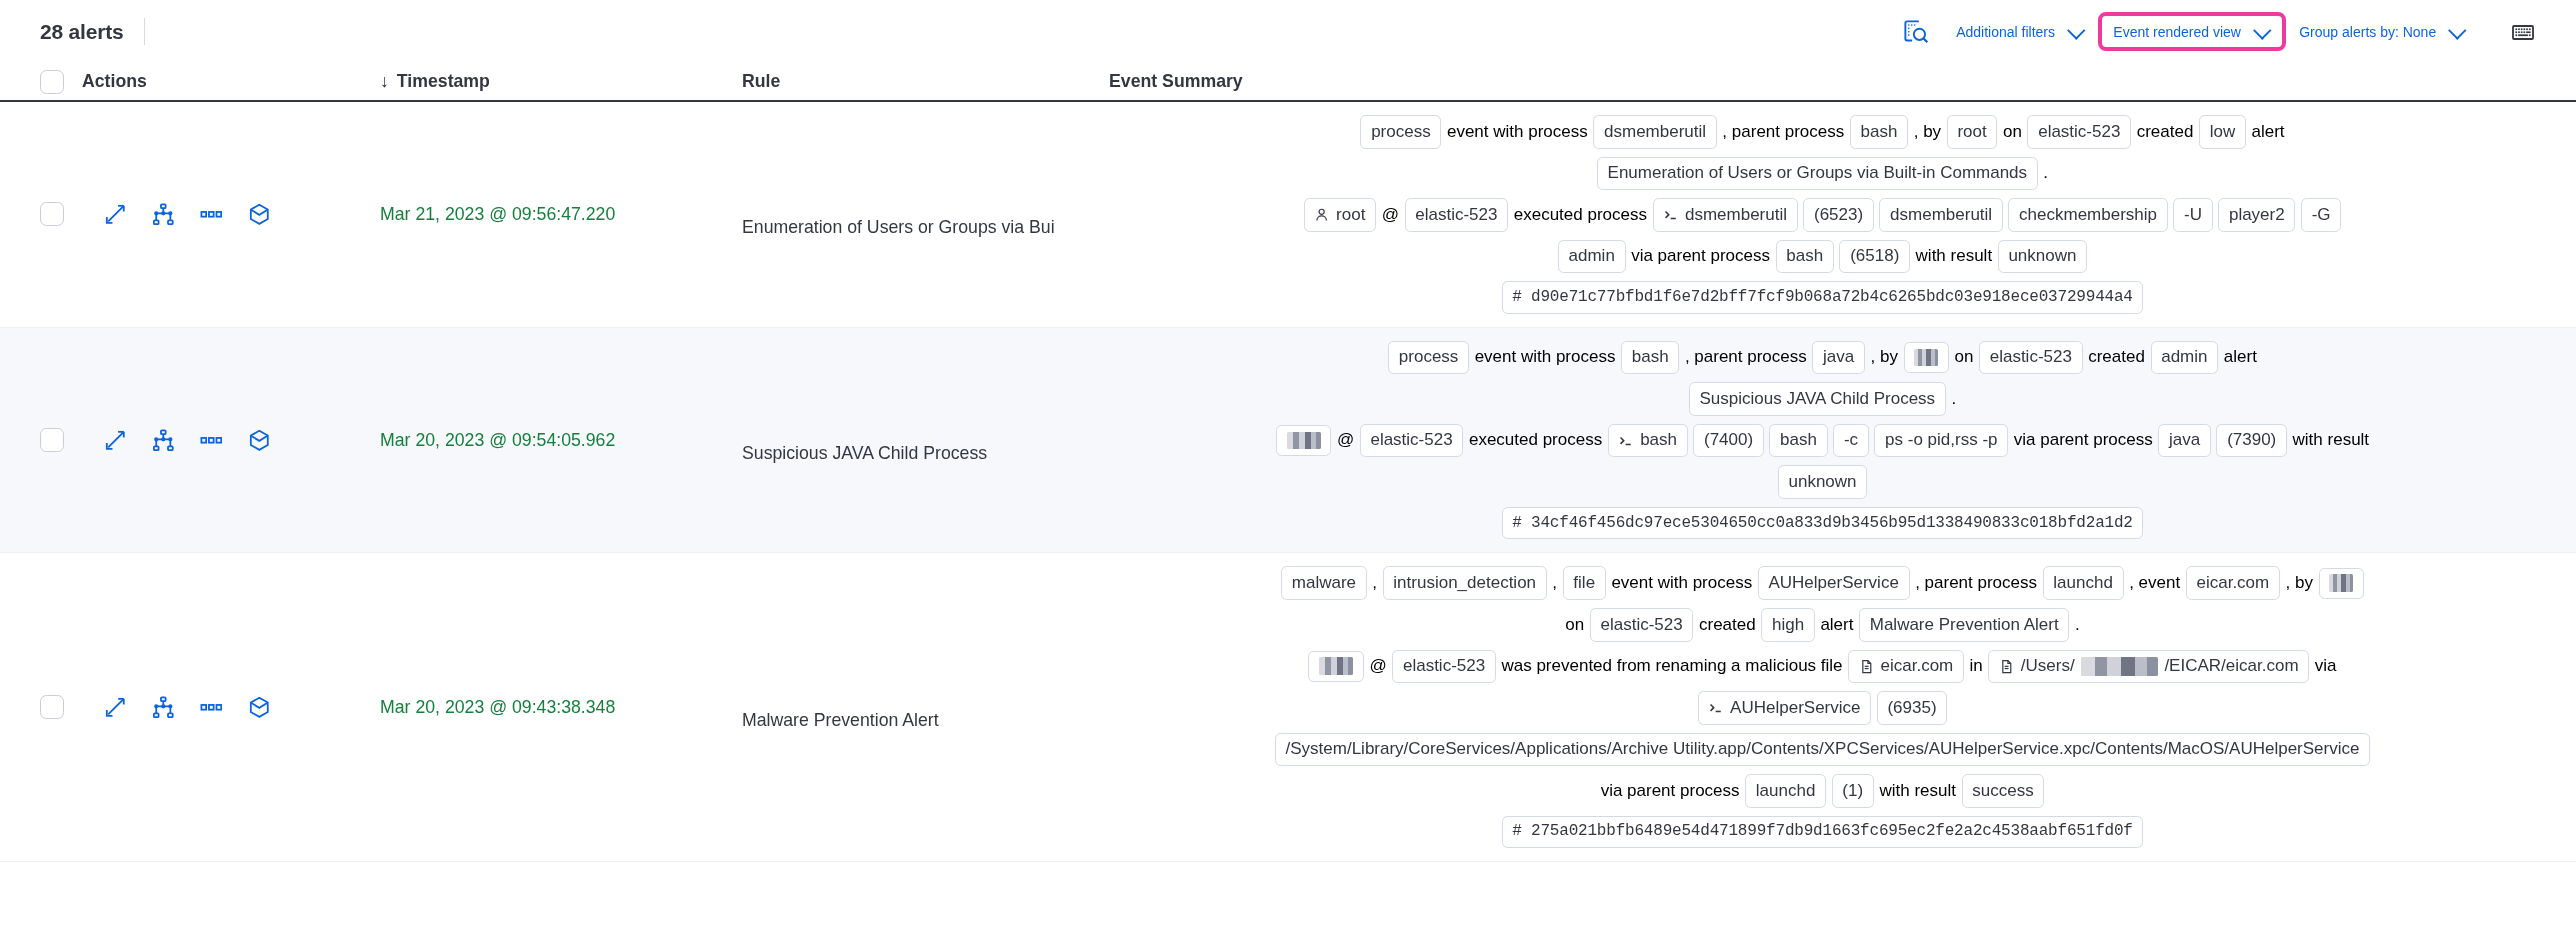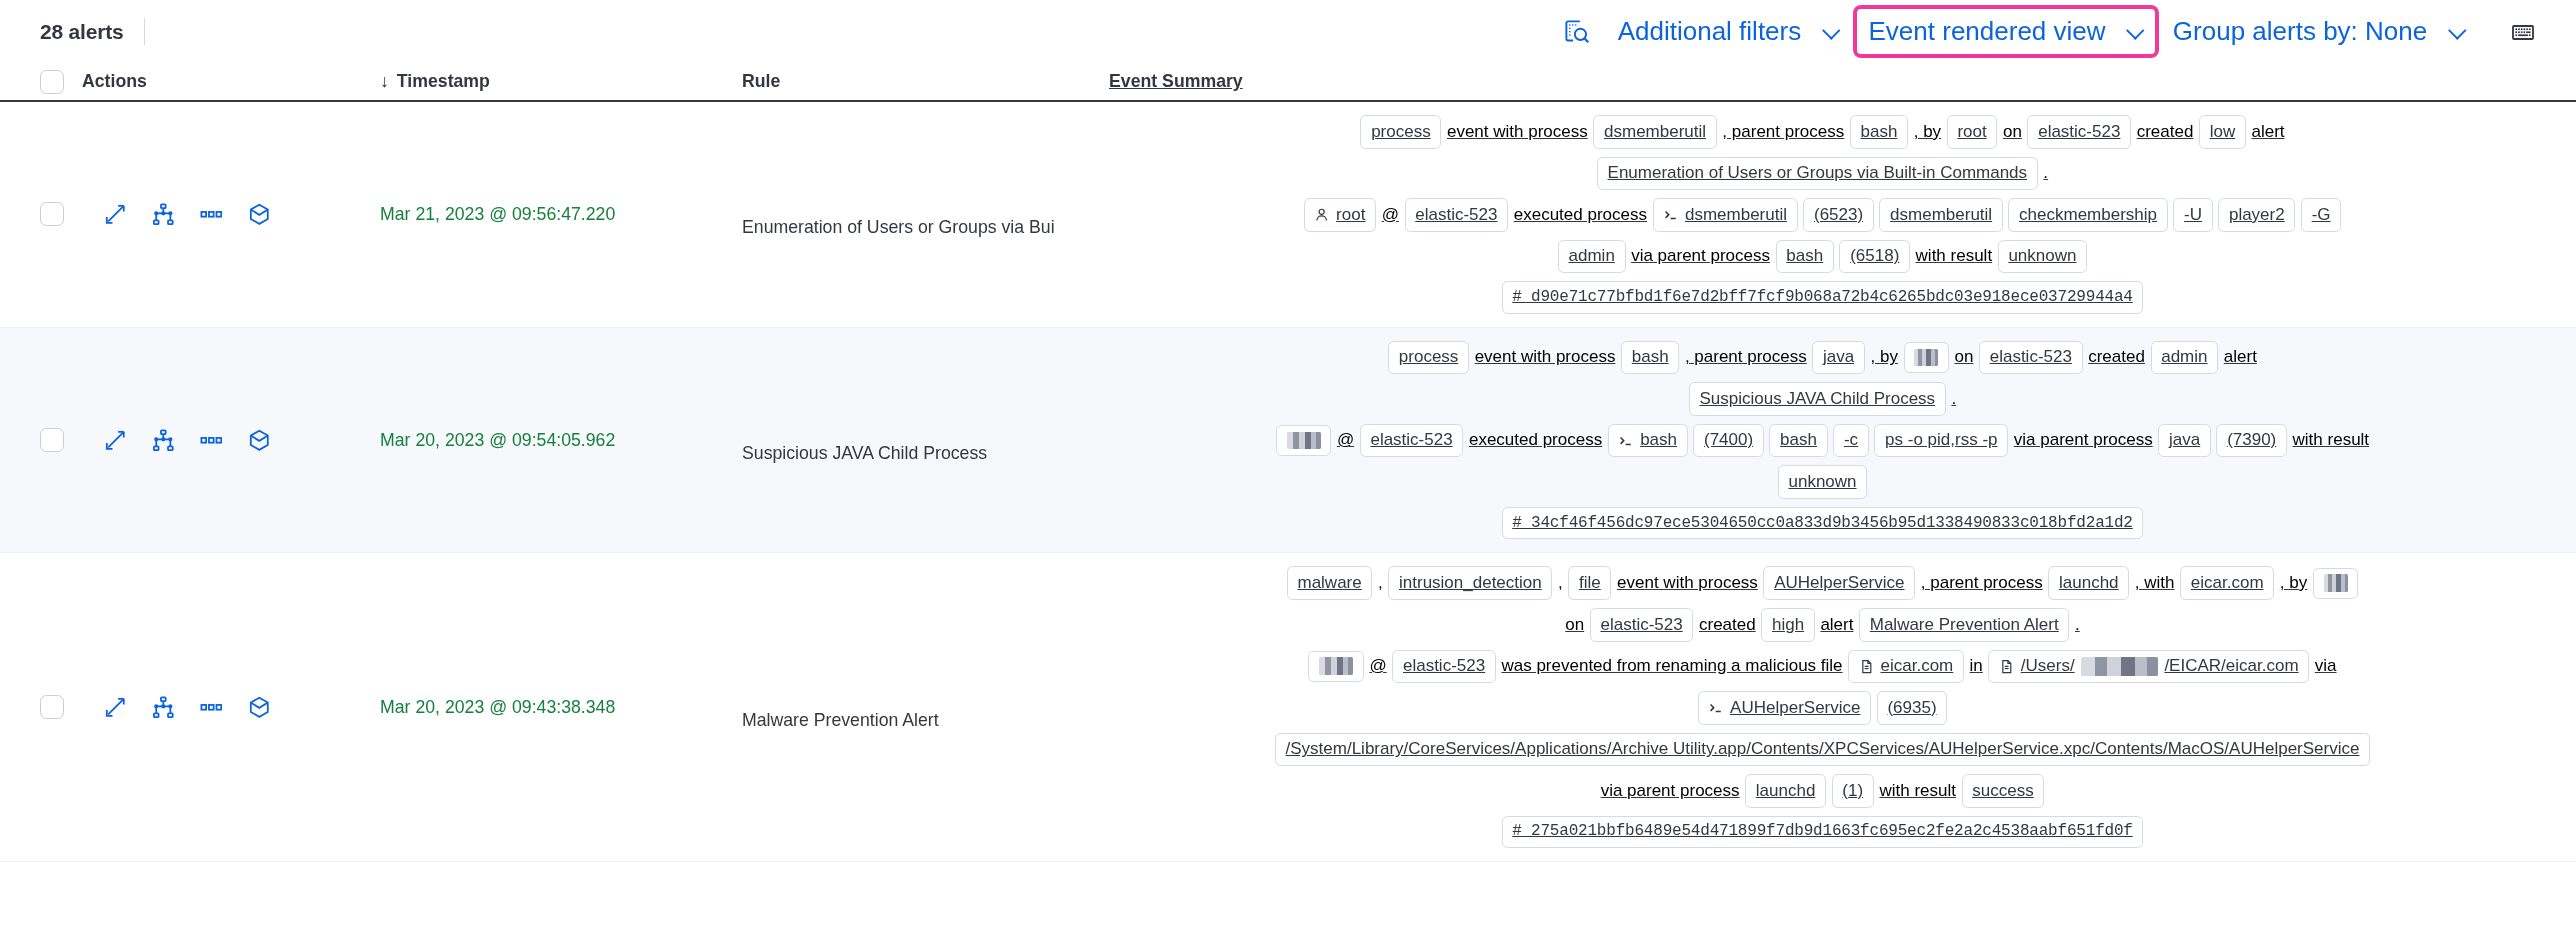--- a/index.html
+++ b/index.html
@@ -37,22 +37,22 @@
   .toolbar-spacer { flex: 1 1 auto; }
 
   .inspect-icon-btn {
     display:flex; align-items:center; justify-content:center;
     width: 43px; height: 43px;
     margin-right: 4.8px;
   }
   .tb-btn {
     display: flex;
     align-items: center;
-    gap: 23px;
-    font-size: 26px;
+    gap: 14px;
+    font-size: 14px;
     color: #0b64dd;
     font-weight: 400;
     padding: 8px 14.5px;
     white-space: nowrap;
     background: transparent;
     border: none;
     cursor: pointer;
     font-family: "Liberation Sans", sans-serif;
   }
   .chev {
@@ -88,21 +88,21 @@
     display: flex;
     align-items: center;
     height: 39px;
     padding: 0 40px;
     border-bottom: 2.4px solid #343741;
   }
   .col-check { width: 42px; flex: 0 0 42px; display:flex; align-items:center; }
   .col-actions { width: 298px; flex: 0 0 298px; }
   .col-ts { width: 362px; flex: 0 0 362px; }
   .col-rule { width: 367px; flex: 0 0 367px; }
-  .col-summary { flex: 1 1 auto; min-width: 0; text-decoration: underline; }
+  .col-summary { flex: 1 1 auto; min-width: 0; }
 
   .th {
     font-size: 17.7px;
     font-weight: 700;
     color: #343741;
     display: flex;
     align-items: center;
     gap: 8px;
   }
   .sort-arrow {
@@ -620,21 +620,21 @@
               <span>file</span>
             </span>
             <span class="plain">event with process</span>
             <span class="chip">
               <span>AUHelperService</span>
             </span>
             <span class="plain">, parent process</span>
             <span class="chip">
               <span>launchd</span>
             </span>
-            <span class="plain">, with</span>
+            <span class="plain">, event</span>
             <span class="chip">
               <span>eicar.com</span>
             </span>
             <span class="plain">, by</span>
             <span class="chip">
               <span class="redact w-sm"></span>
             </span>
           </div>
           <div class="sum-line">
             <span class="plain">on</span>

